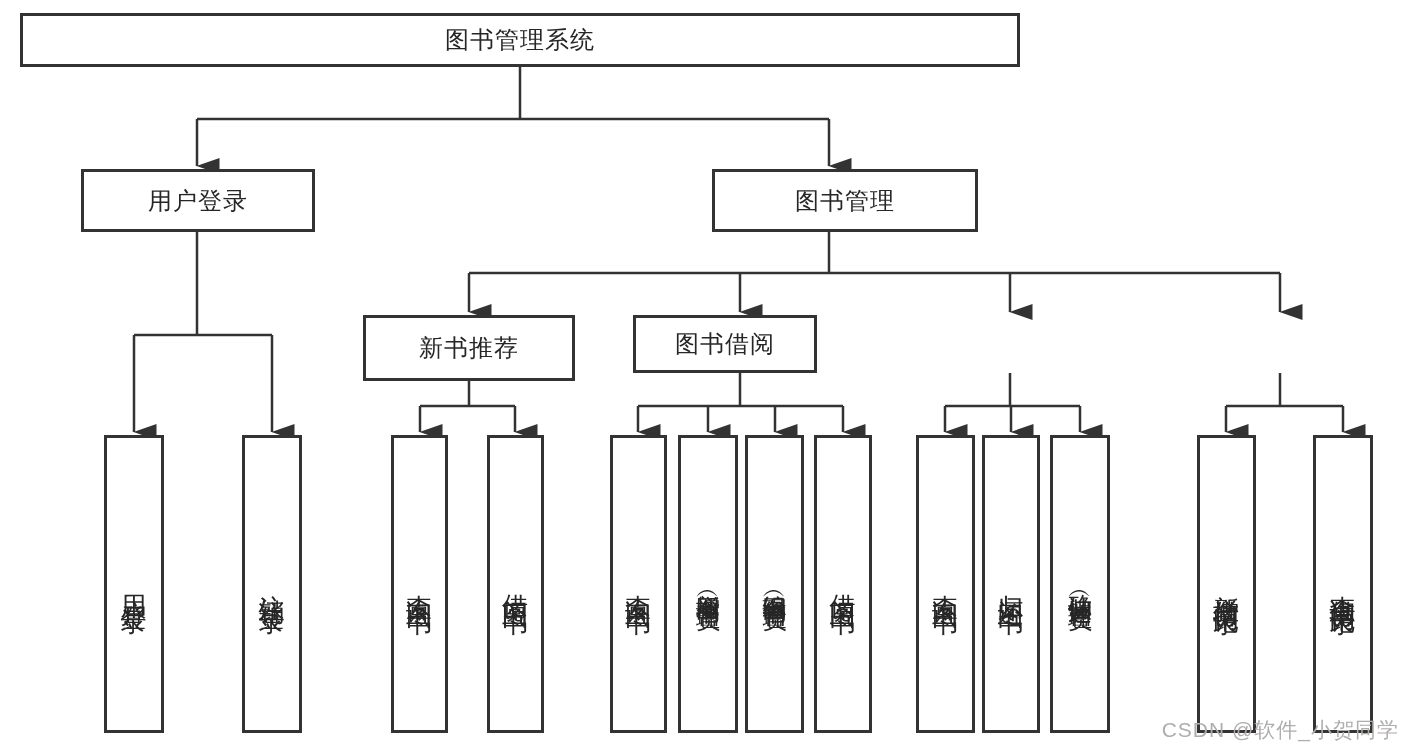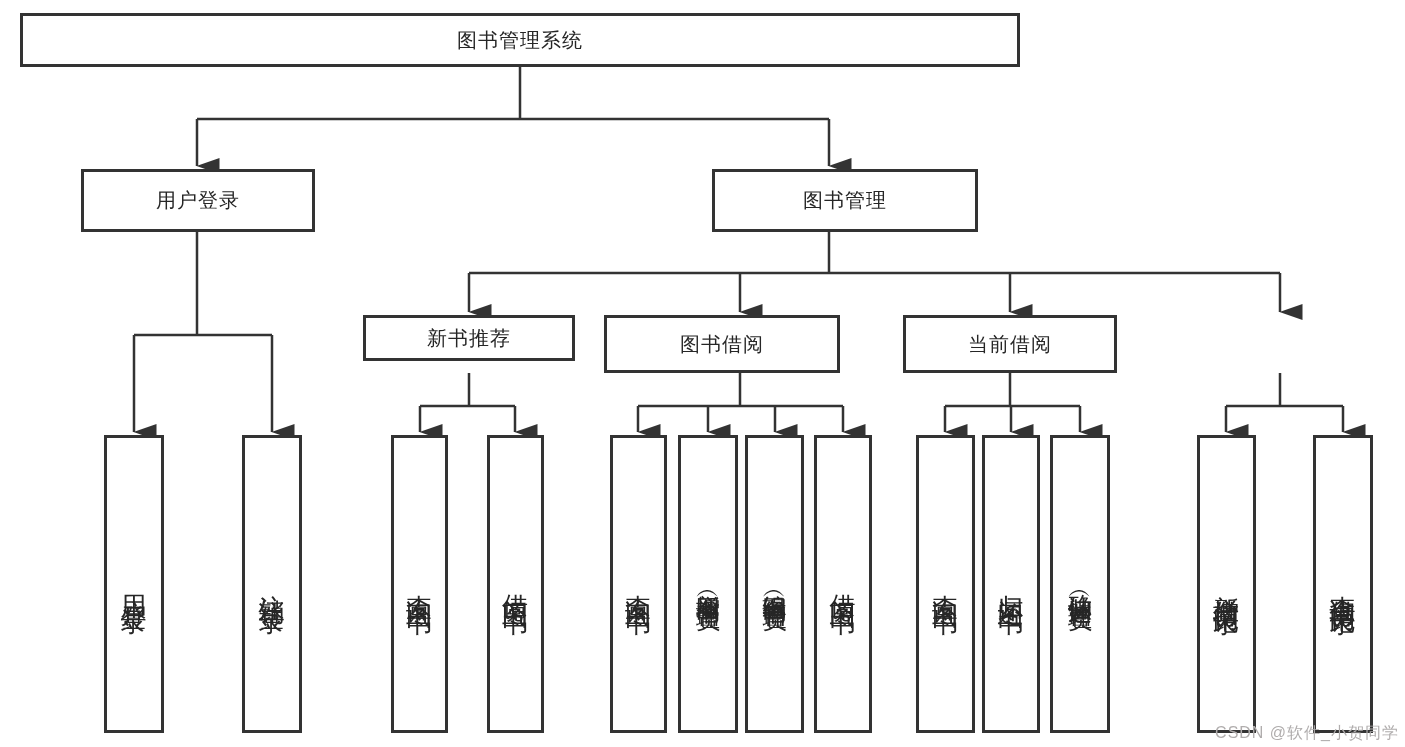--- a/index.html
+++ b/index.html
@@ -9,28 +9,28 @@
     position:relative;overflow:hidden;
   }
   .stage{position:absolute;left:0;top:0;width:1405px;height:747px;background:#fff;}
   svg.wires{position:absolute;left:0;top:0;}
   .box{
     position:absolute;box-sizing:border-box;
     border:3px solid #333333;background:#ffffff;
     display:flex;align-items:center;justify-content:center;
     color:#262626;
   }
-  .hlabel{font-size:20px;letter-spacing:1px;white-space:nowrap;}
+  .hlabel{font-size:24px;letter-spacing:1px;white-space:nowrap;}
   .vlabel{
     writing-mode:vertical-rl;text-orientation:mixed;
     font-size:26px;line-height:1;letter-spacing:5px;white-space:nowrap;
   }
   .watermark{
     position:absolute;right:6px;bottom:3px;
-    font-size:16px;color:#b0adad;letter-spacing:1px;z-index:5;
+    font-size:21px;color:#b0adad;letter-spacing:1px;z-index:5;
   }
 </style>
 </head>
 <body>
 
 <div class="stage">
 
   <svg class="wires" width="1405" height="747" viewBox="0 0 1405 747">
     <defs>
       <marker id="arw" viewBox="0 0 17 24" refX="8.5" refY="23" markerWidth="17" markerHeight="24" markerUnits="userSpaceOnUse" orient="auto">
@@ -78,28 +78,25 @@
     <span class="hlabel">图书管理系统</span>
   </div>
 
   <div class="box" style="left:81px;top:169px;width:234px;height:63px">
     <span class="hlabel">用户登录</span>
   </div>
   <div class="box" style="left:712px;top:169px;width:266px;height:63px">
     <span class="hlabel">图书管理</span>
   </div>
 
-  <div class="box" style="left:363px;top:315px;width:212px;height:46px">
+  <div class="box" style="left:363px;top:315px;width:212px;height:66px">
     <span class="hlabel">新书推荐</span>
   </div>
-  <div class="box" style="left:604px;top:315px;width:236px;height:58px">
+  <div class="box" style="left:633px;top:315px;width:184px;height:58px">
     <span class="hlabel">图书借阅</span>
-  </div>
-  <div class="box" style="left:903px;top:315px;width:214px;height:58px">
-    <span class="hlabel">当前借阅</span>
   </div>
 
   <div class="box" style="left:104px;top:435px;width:60px;height:298px">
     <span class="vlabel">用户登录</span>
   </div>
   <div class="box" style="left:242px;top:435px;width:60px;height:298px">
     <span class="vlabel">注销登录</span>
   </div>
 
   <div class="box" style="left:391px;top:435px;width:57px;height:298px">

